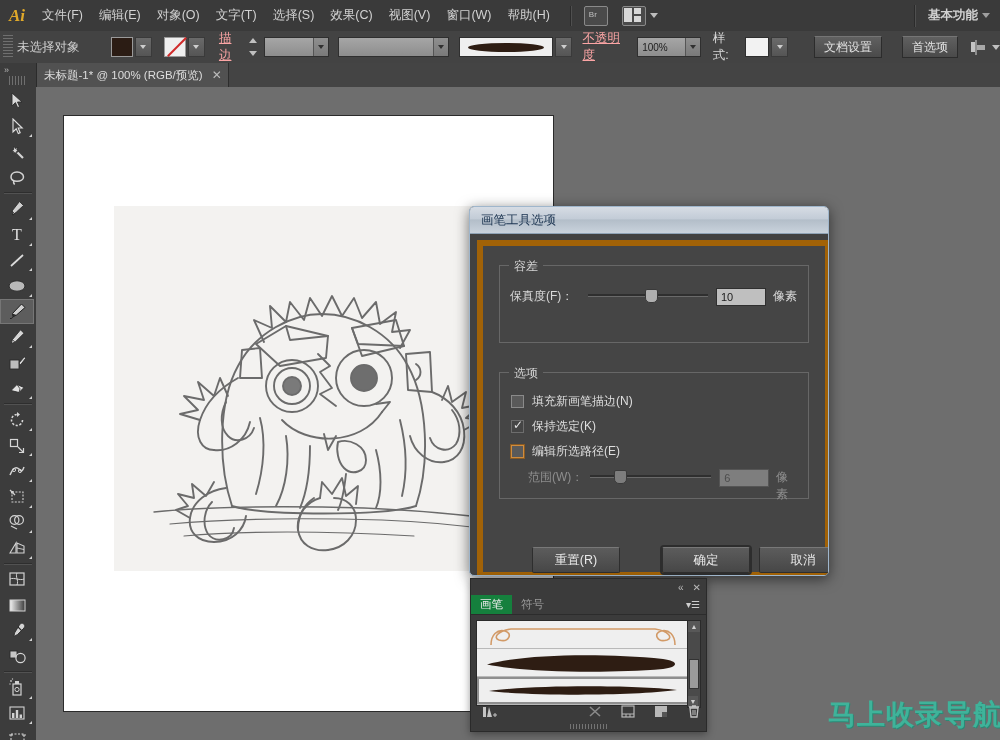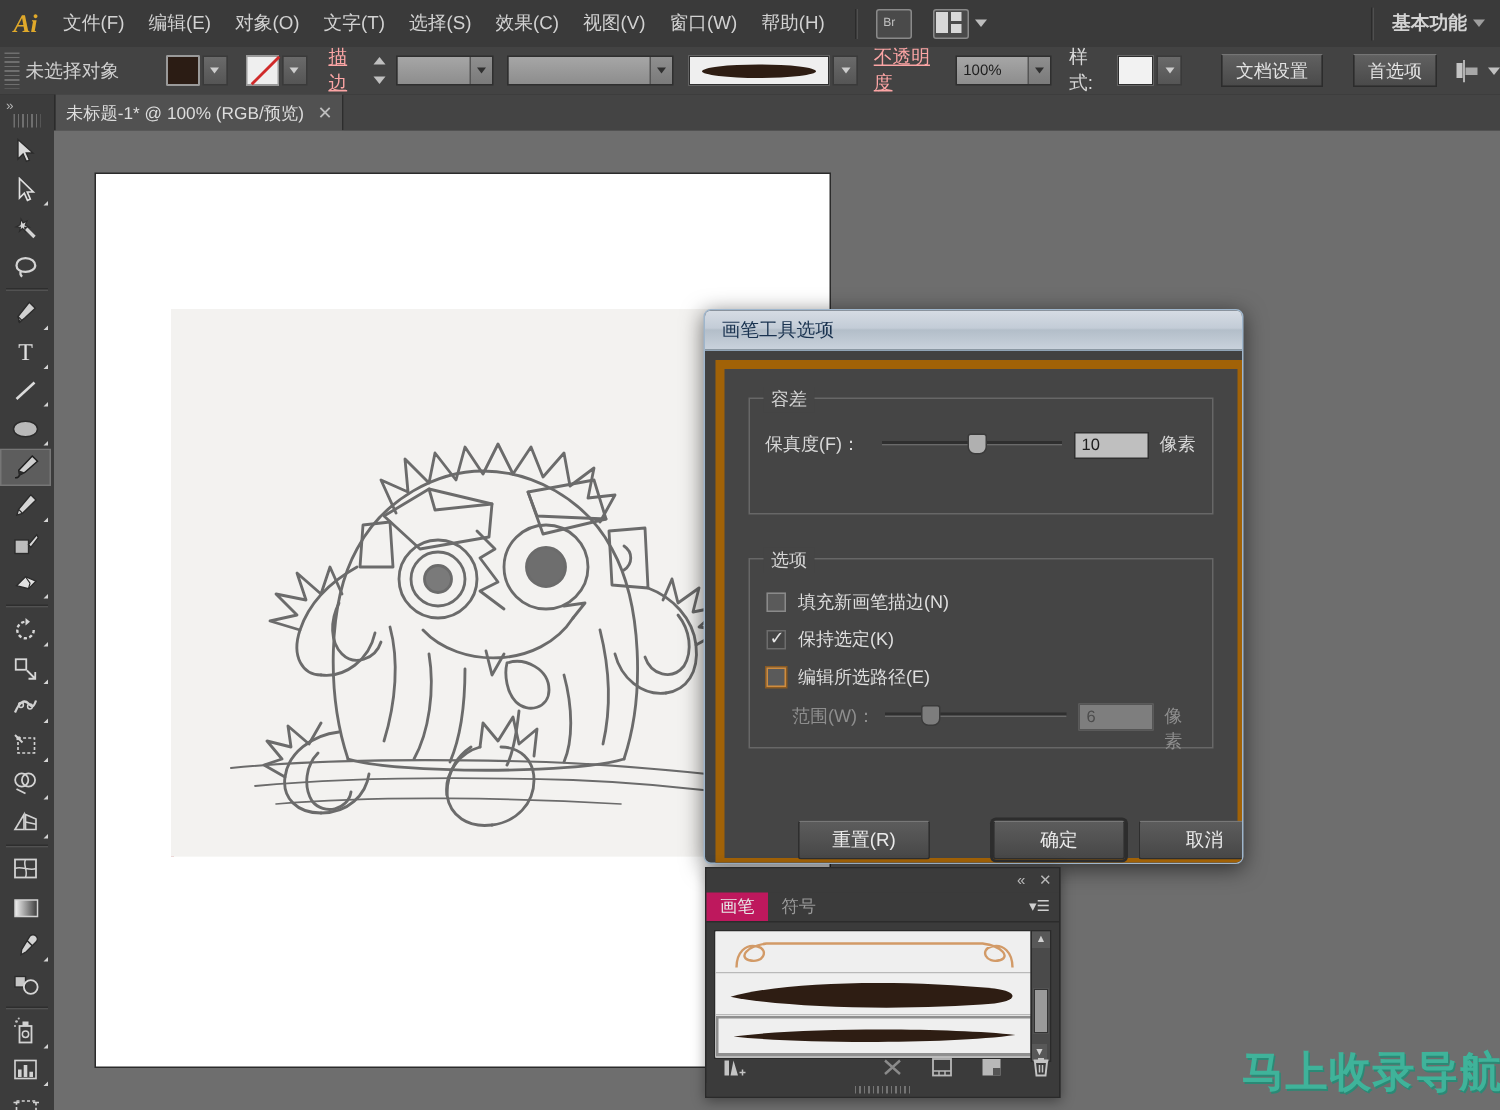--- a/index.html
+++ b/index.html
@@ -130,21 +130,21 @@
     display:flex;align-items:center;justify-content:center;border-radius:2px;}
   .dbtn.primary{box-shadow:0 0 0 2px #2d2d2d;}
 
   
   #brushpanel{position:absolute;left:470px;top:578px;width:235px;height:152px;background:#3b3b3b;
     border:1px solid #2a2a2a;box-shadow:0 2px 8px rgba(0,0,0,.4);}
   #bp-top{height:16px;background:#3b3b3b;display:flex;align-items:center;justify-content:flex-end;padding-right:5px;}
   #bp-top .ic{color:#b9b9b9;font-size:10px;margin-left:9px;}
   #bp-tabs{height:19px;display:flex;align-items:flex-end;border-bottom:1px solid #2c2c2c;position:relative;}
   .bptab{height:19px;padding:0 9px;display:flex;align-items:center;font-size:11.5px;color:#9a9a9a;}
-  .bptab.active{background:#be185d;color:#e8e8e8;}
+  .bptab.active{background:#15803d;color:#e8e8e8;}
   #bp-menu{position:absolute;right:6px;bottom:4px;color:#cfcfcf;font-size:10px;}
   #bp-list{position:absolute;left:5px;top:41px;width:212px;height:84px;background:#efefef;border:1px solid #2a2a2a;}
   .brushitem{height:27px;border-bottom:1px solid #b9b9b9;display:flex;align-items:center;justify-content:center;
     background:#efefef;position:relative;}
   .brushitem.sel{box-shadow:inset 0 0 0 2px #8f8f8f;}
   #bp-scroll{position:absolute;right:-12px;top:-1px;width:12px;height:86px;background:#4a4a4a;border:1px solid #2a2a2a;}
   #bp-scroll .ar{height:11px;display:flex;align-items:center;justify-content:center;color:#d0d0d0;font-size:7px;background:#585858;}
   #bp-scroll .thumb{position:absolute;left:1px;top:38px;width:8px;height:28px;background:#9a9a9a;border:1px solid #333;}
   #bp-foot{position:absolute;left:0;bottom:9px;width:235px;height:22px;display:flex;align-items:center;}
   .fic{width:26px;height:22px;display:flex;align-items:center;justify-content:center;}

